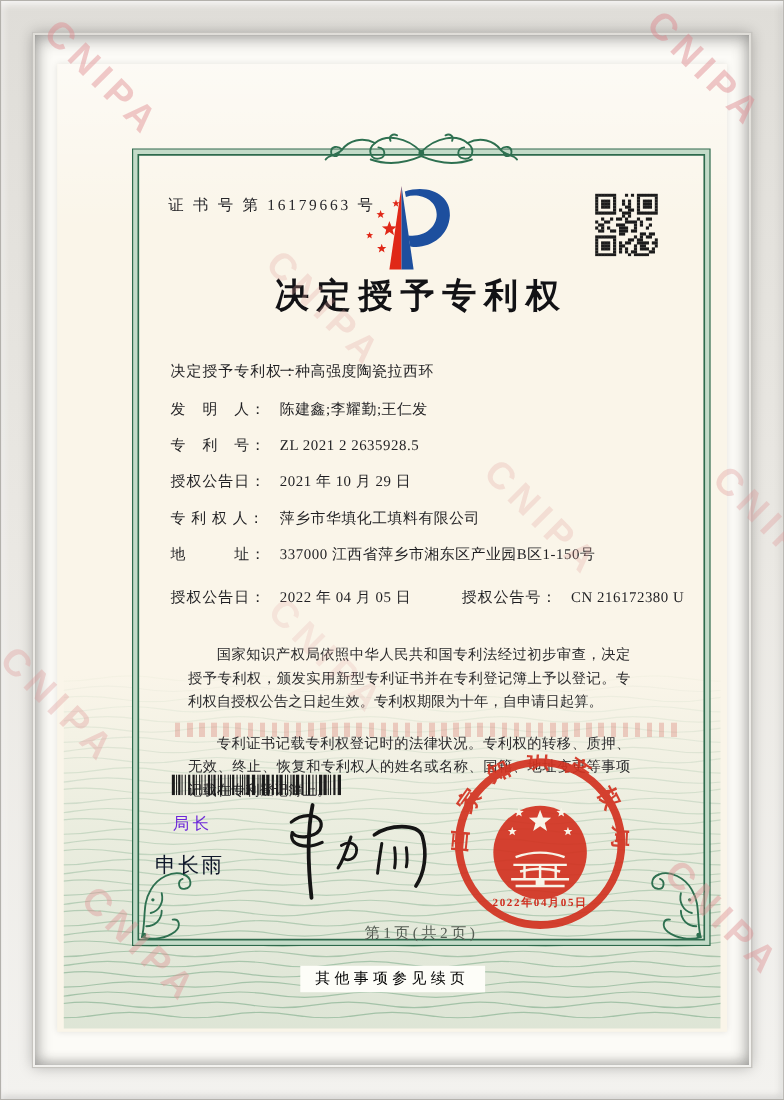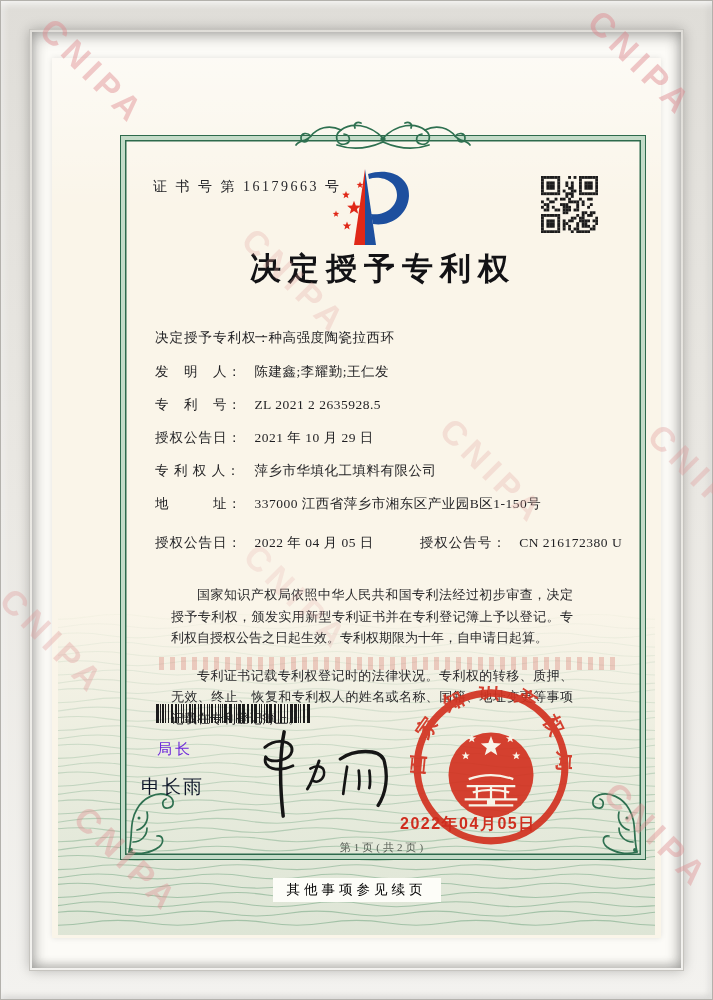--- a/index.html
+++ b/index.html
@@ -65,25 +65,25 @@
   .paras p{margin:16px;text-indent:2em;text-align:justify;}
   .redband{position:absolute;left:38px;right:28px;top:521px;height:13px;opacity:.55;
          background:repeating-linear-gradient(90deg,rgba(204,76,66,.45) 0 5px,rgba(204,76,66,0) 5px 11px);
          filter:blur(.7px);}
   .barcode{position:absolute;left:35px;top:568px;}
   .director-title{position:absolute;left:36px;top:604px;font-size:15px;letter-spacing:3px;color:#6d28d9;}
   .director-name{position:absolute;left:20px;top:638px;font-size:19px;letter-spacing:2px;color:#0f172a;}
   .signature{position:absolute;left:112px;top:592px;}
   .seal-wrap{position:absolute;left:289px;top:550px;width:162px;height:162px;z-index:4;}
   .seal-svg{mix-blend-mode:multiply;opacity:.92;}
-  .seal-date{position:absolute;left:-10px;top:128px;width:182px;
-         font-size:16px;font-weight:bold;letter-spacing:1.5px;color:#cf2d1e;
-         font-family:Liberation Sans, sans-serif;}
+  .seal-date{position:absolute;left:-10px;top:128px;width:182px;text-align:center;
+         font-size:10px;font-weight:bold;letter-spacing:1.5px;color:#cf2d1e;
+         font-family:Liberation Serif, serif;}
   .page-footer{position:absolute;left:0;top:704px;width:100%;text-align:center;
-         font-size:11px;letter-spacing:3px;color:#565e55;}
+         font-size:14px;letter-spacing:3px;color:#565e55;}
   .note{position:absolute;left:50%;top:820px;transform:translateX(-50%);z-index:3;
         background:#fdfdf8;padding:3px 14px;font-size:13.5px;letter-spacing:4px;
         color:#000000;white-space:nowrap;}
 </style>
 </head>
 <body>
 
 <div class="scene">
   <div class="frame"></div>
   <div class="frame-lip"></div>

